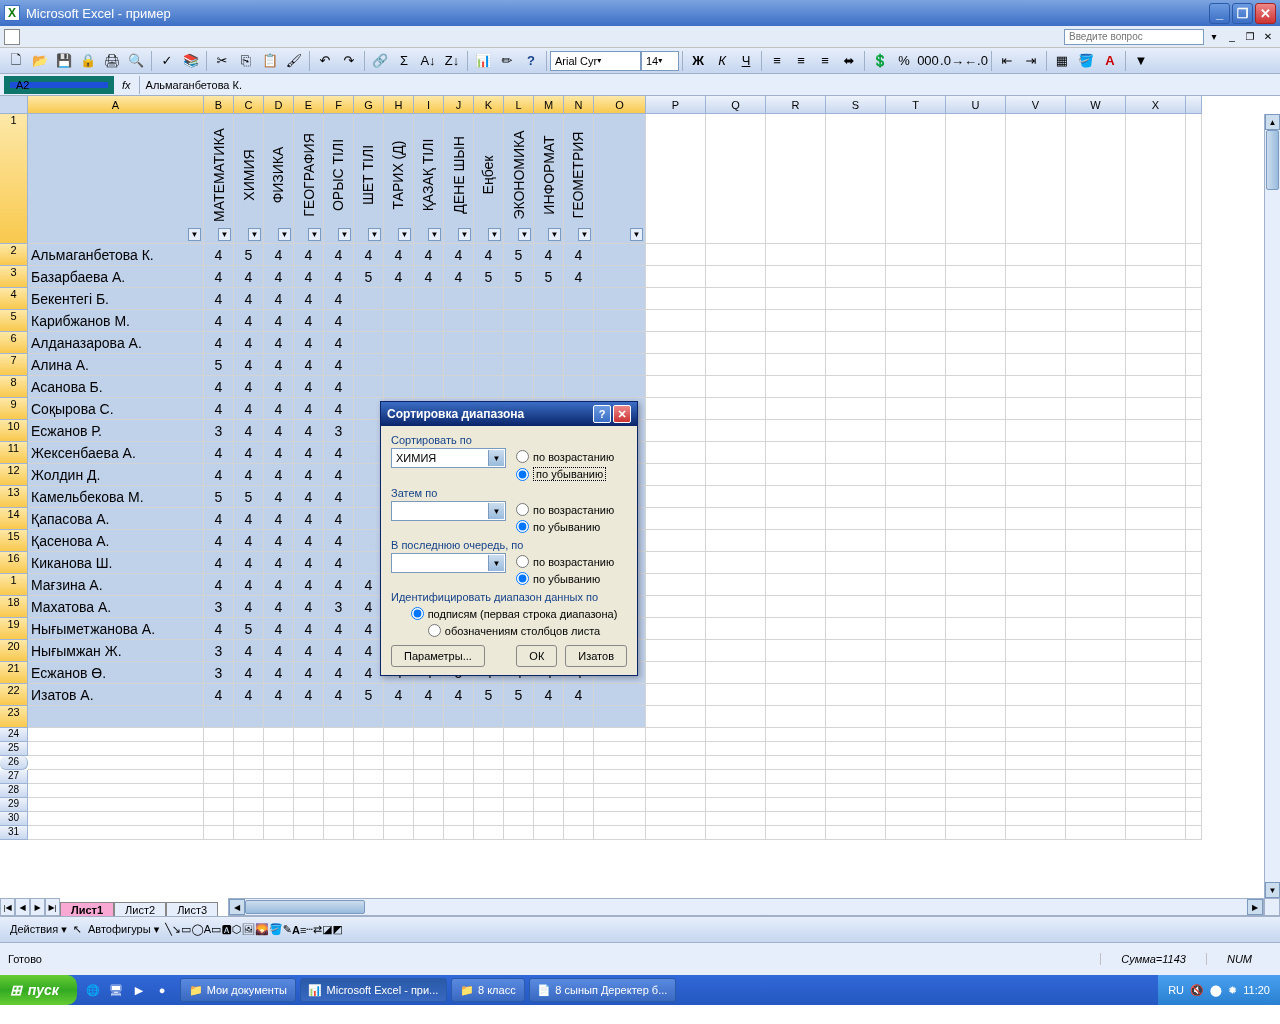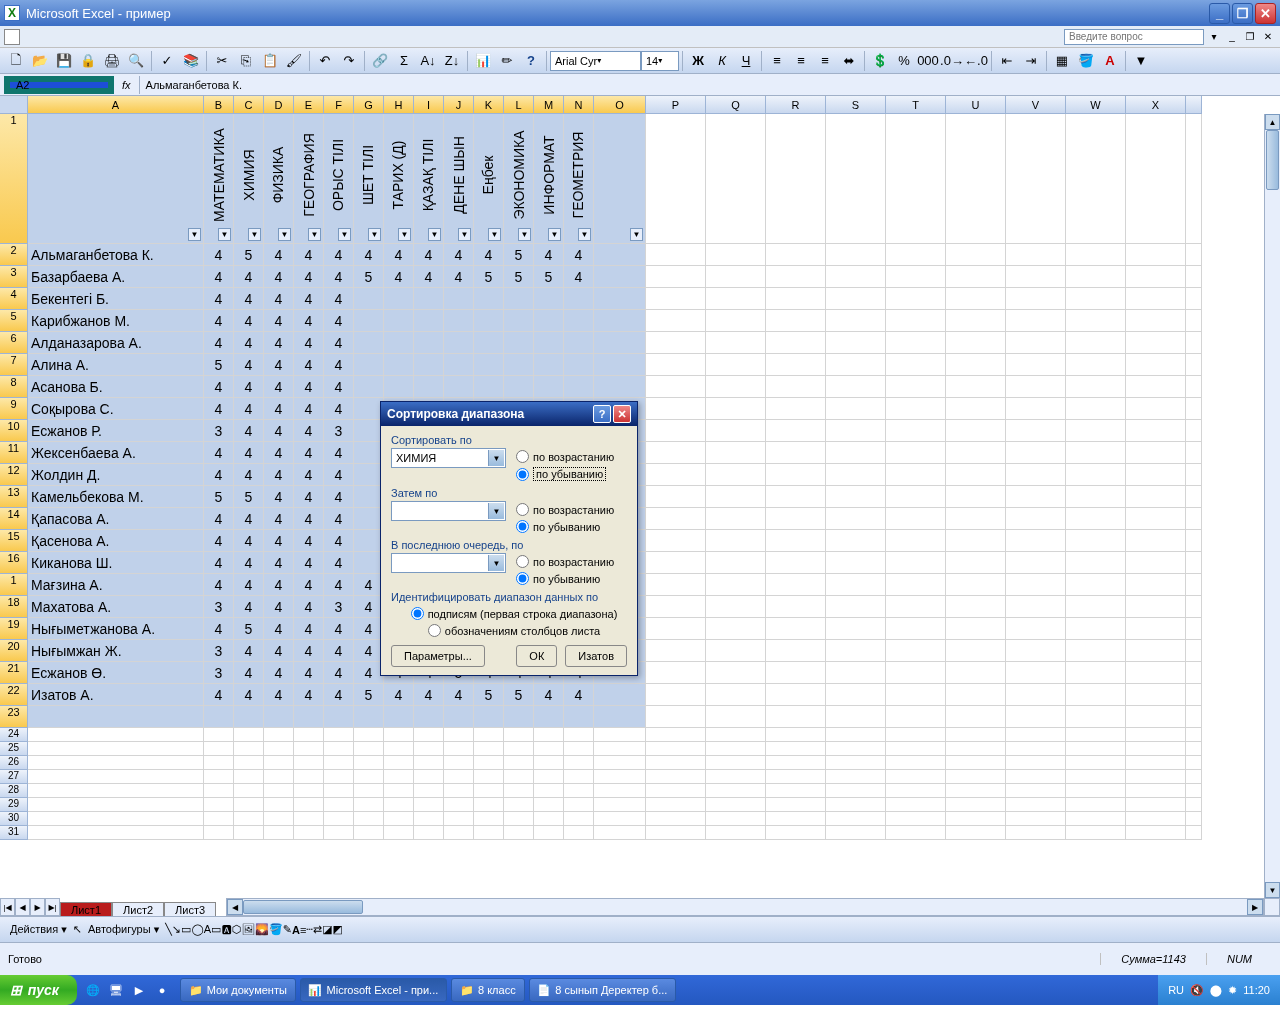--- a/index.html
+++ b/index.html
@@ -52,21 +52,21 @@
 
 
 .vscroll { position: absolute; right: 0; top: 18px; width: 16px; bottom: 18px; background: #e7eefb; border-left:1px solid #a0b0c8;}
 .vscroll .thumb { position:absolute; top:16px; left:1px; right:1px; height:60px; background:linear-gradient(90deg,#cde,#9bd); border:1px solid #7a9ac0; border-radius:2px;}
 .vscroll .arr { position:absolute; left:0; right:0; height:16px; background:#cde; border:1px solid #7a9ac0; display:flex; align-items:center; justify-content:center; font-size:8px; cursor:pointer;}
 .hscroll-row { position:absolute; bottom:0; left:0; right:0; height:18px; display:flex;}
 .tabnav { width:60px; display:flex; background:#e7eefb;}
 .tabnav .tn { flex:1; border:1px solid #a0b0c8; display:flex; align-items:center; justify-content:center; font-size:8px; cursor:pointer;}
 .sheettabs { display:flex; align-items:flex-end;}
 .sheettab { padding: 1px 10px; background:#e7eefb; border:1px solid #888; border-bottom:none; font-size:11px; cursor:pointer; position:relative; top:1px;}
-.sheettab.active { background:#b91c1c; font-weight:normal;}
+.sheettab.active { background:#f9a8d4; font-weight:bold;}
 .hscroll { flex:1; background:#e7eefb; border:1px solid #a0b0c8; position:relative; margin-left:10px;}
 .hscroll .thumb { position:absolute; top:1px; bottom:1px; left:16px; width:120px; background:linear-gradient(#cde,#9bd); border:1px solid #7a9ac0; border-radius:2px;}
 .hscroll .arr { position:absolute; top:0; bottom:0; width:16px; background:#cde; border:1px solid #7a9ac0; display:flex; align-items:center; justify-content:center; font-size:8px; cursor:pointer;}
 
 
 .drawbar { height: 26px; background: linear-gradient(#e7eefb, #c5d6ef); display: flex; align-items: center; padding: 0 4px; border-top: 1px solid #a0b0c8; font-size:11px;}
 .drawbar .ditem { padding: 2px 6px; cursor:pointer;}
 
 
 .statusbar { height: 22px; background: #e7eefb; display: flex; align-items: center; padding: 16px 8px; border-top: 1px solid #a0b0c8; font-size:11px;}
@@ -917,21 +917,21 @@
       <div class="cell" style="height: 14px;"></div>
       <div class="cell" style="height: 14px;"></div>
       <div class="cell" style="height: 14px;"></div>
       <div class="cell" style="height: 14px;"></div>
       <div class="cell" style="height: 14px;"></div>
       <div class="cell" style="height: 14px;"></div>
       <div class="cell" style="height: 14px;"></div>
       <div class="cell" style="height: 14px;"></div>
       <div class="cell" style="height: 14px;"></div>
       <div class="cell" style="height: 14px;"></div>
-      <div class="rowhead" style="height: 14px; font-size: 10px;">26</div>
+      <div class="rowhead" style="height: 14px; font-size: 10px; border-radius: 6px;">26</div>
       <div class="cell" style="height: 14px;"></div>
       <div class="cell" style="height: 14px;"></div>
       <div class="cell" style="height: 14px;"></div>
       <div class="cell" style="height: 14px;"></div>
       <div class="cell" style="height: 14px;"></div>
       <div class="cell" style="height: 14px;"></div>
       <div class="cell" style="height: 14px;"></div>
       <div class="cell" style="height: 14px;"></div>
       <div class="cell" style="height: 14px;"></div>
       <div class="cell" style="height: 14px;"></div>

